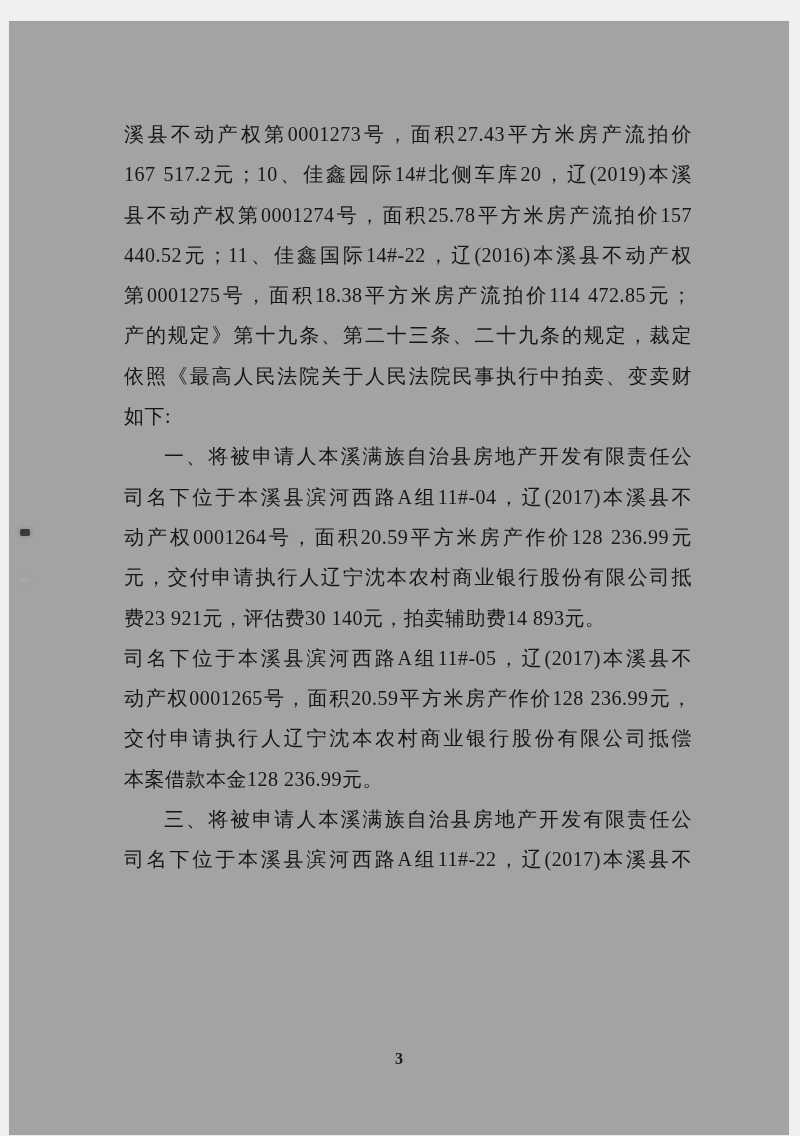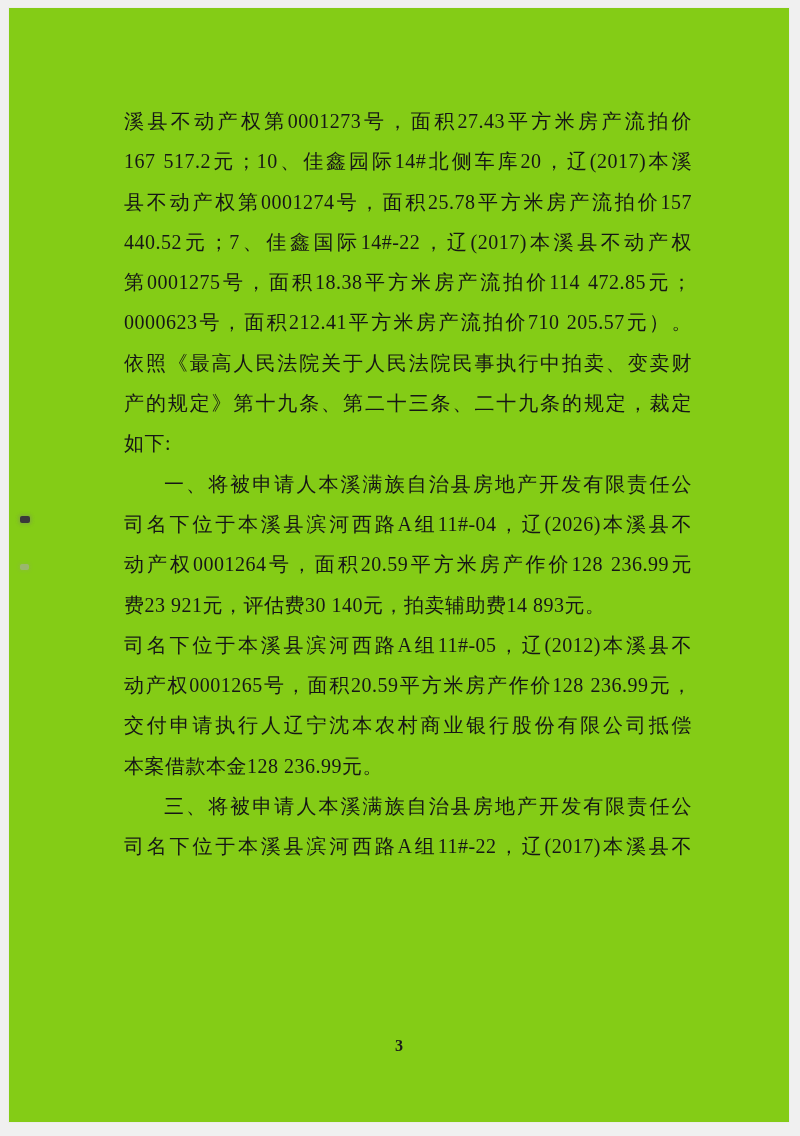--- a/index.html
+++ b/index.html
@@ -10,24 +10,24 @@
     width: 800px;
     height: 1136px;
     background: #f0f0f0;
     position: relative;
     overflow: hidden;
     font-family: "Liberation Serif", "DejaVu Serif", serif;
   }
   .scan-page {
     position: absolute;
     left: 8px;
-    top: 7px;
+    top: 20px;
     width: 782px;
     height: 1116px;
-    background: #84cc16;
+    background: #a3a3a3;
     box-shadow: 0 0 0 1px #ececec inset;
   }
   .doc-text {
     position: absolute;
     left: 116px;
     top: 94px;
     width: 568px;
     color: #161616;
   }
   .line {
@@ -83,33 +83,33 @@
 </style>
 </head>
 <body>
 
 <div class="scan-page">
   <span class="artifact artifact-1"></span>
   <span class="artifact artifact-2"></span>
 
   <div class="doc-text">
       <div class="line full">溪县不动产权第0001273号，面积27.43平方米房产流拍价</div>
-      <div class="line full">167 517.2元；10、佳鑫园际14#北侧车库20，辽(2017)本溪</div>
+      <div class="line full">167 517.2元；10、佳鑫园际14#北侧车库20，辽(2019)本溪</div>
       <div class="line full">县不动产权第0001274号，面积25.78平方米房产流拍价157</div>
-      <div class="line full">440.52元；7、佳鑫国际14#-22，辽(2017)本溪县不动产权</div>
+      <div class="line full">440.52元；11、佳鑫国际14#-22，辽(2016)本溪县不动产权</div>
       <div class="line full">第0001275号，面积18.38平方米房产流拍价114 472.85元；</div>
-      <div class="line full">0000623号，面积212.41平方米房产流拍价710 205.57元）。</div>
+      <div class="line full">产的规定》第十九条、第二十三条、二十九条的规定，裁定</div>
       <div class="line full">依照《最高人民法院关于人民法院民事执行中拍卖、变卖财</div>
-      <div class="line full">产的规定》第十九条、第二十三条、二十九条的规定，裁定</div>
       <div class="line short">如下:</div>
       <div class="line full indent">一、将被申请人本溪满族自治县房地产开发有限责任公</div>
-      <div class="line full">司名下位于本溪县滨河西路A组11#-04，辽(2026)本溪县不</div>
+      <div class="line full">司名下位于本溪县滨河西路A组11#-04，辽(2017)本溪县不</div>
       <div class="line full">动产权0001264号，面积20.59平方米房产作价128 236.99元</div>
+      <div class="line full">元，交付申请执行人辽宁沈本农村商业银行股份有限公司抵</div>
       <div class="line short">费23 921元，评估费30 140元，拍卖辅助费14 893元。</div>
-      <div class="line full">司名下位于本溪县滨河西路A组11#-05，辽(2012)本溪县不</div>
+      <div class="line full">司名下位于本溪县滨河西路A组11#-05，辽(2017)本溪县不</div>
       <div class="line full">动产权0001265号，面积20.59平方米房产作价128 236.99元，</div>
       <div class="line full">交付申请执行人辽宁沈本农村商业银行股份有限公司抵偿</div>
       <div class="line short">本案借款本金128 236.99元。</div>
       <div class="line full indent">三、将被申请人本溪满族自治县房地产开发有限责任公</div>
       <div class="line full">司名下位于本溪县滨河西路A组11#-22，辽(2017)本溪县不</div>
     </div>
 
   <div class="page-number">3</div>
 </div>
 

